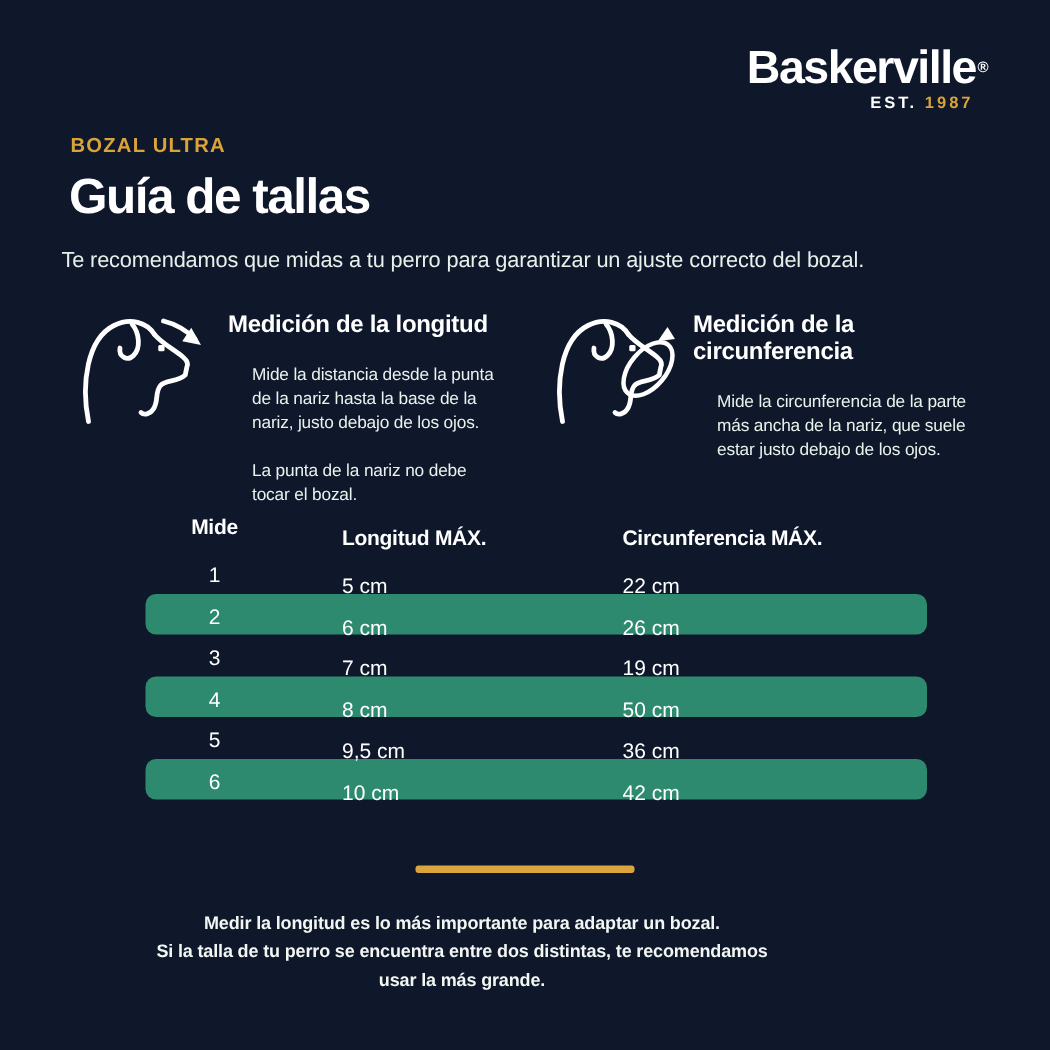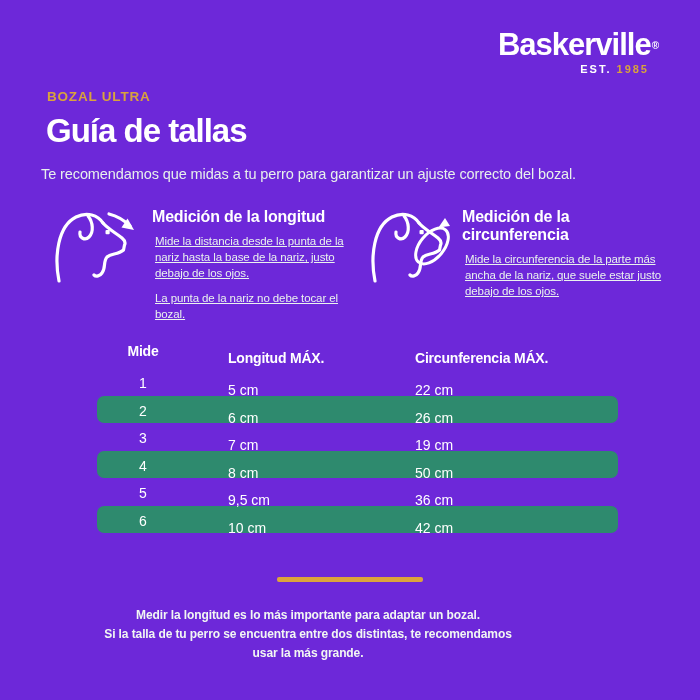--- a/index.html
+++ b/index.html
@@ -1,19 +1,19 @@
 <!DOCTYPE html>
 <html><head>
 <meta charset="utf-8">
 <style>
   html,body{margin:0;padding:0;}
   .canvas{
     position:relative;
     width:700px;height:700px;
-    background:#6d28d9;
+    background:#0f172a;
     font-family:"Liberation Sans", sans-serif;
     color:#ffffff;
     overflow:hidden;
   }
 
   
   .brand{position:absolute;top:28px;right:42px;text-align:right;}
   .brand-logo{font-size:31px;font-weight:800;letter-spacing:-1px;color:#ffffff;line-height:34px;}
   .brand-reg{font-size:10px;font-weight:700;vertical-align:top;position:relative;top:1px;margin-left:1px;}
   .brand-est{margin-top:1px;margin-right:9px;font-size:11px;font-weight:700;letter-spacing:2px;color:#ffffff;}
@@ -27,21 +27,21 @@
   
   .sections{position:absolute;left:0;top:204px;width:700px;height:120px;}
   .dog-icon{position:absolute;top:2px;width:92px;height:78px;}
   .dog-icon svg{width:100%;height:100%;}
   .icon-length{left:48px;}
   .icon-circ{left:364px;}
   .sec-text{position:absolute;top:4px;}
   .sec-text.first{left:152px;width:198px;}
   .sec-text.second{left:462px;width:212px;}
   .sec-title{font-size:16px;font-weight:700;letter-spacing:-0.2px;margin:0 0 7px 0;color:#ffffff;}
-  .sec-par{font-size:11.5px;line-height:16px;letter-spacing:-0.1px;color:#EAF2EE;margin:3px;text-decoration:underline;}
+  .sec-par{font-size:11.5px;line-height:16px;letter-spacing:-0.1px;color:#EAF2EE;margin:16px;}
   .sec-par + .sec-par{margin-top:9px;}
 
   
   .tbl-head{
     position:absolute;left:97px;top:336px;width:521px;height:28px;
     display:grid;grid-template-columns:92px 187px 1fr;align-items:center;
     font-size:14px;font-weight:700;letter-spacing:-0.2px;
   }
   .tbl-rows{position:absolute;left:97px;top:368px;width:521px;}
   .tbl-row{
@@ -57,21 +57,21 @@
   .footer{position:absolute;left:0;top:606px;width:616px;text-align:center;
     font-size:12px;font-weight:700;letter-spacing:-0.1px;line-height:19px;color:#F2F7F3;}
 </style>
 </head>
 <body>
 
 <div class="canvas">
 
   <div class="brand">
     <div class="brand-logo"><span>Baskerville</span><span class="brand-reg">®</span></div>
-    <div class="brand-est"><span>EST.</span> <span class="year">1985</span></div>
+    <div class="brand-est"><span>EST.</span> <span class="year">1987</span></div>
   </div>
 
   <div class="eyebrow">BOZAL ULTRA</div>
   <div class="page-title">Guía de tallas</div>
   <div class="subtitle">Te recomendamos que midas a tu perro para garantizar un ajuste correcto del bozal.</div>
 
   <div class="sections">
 
     <div class="dog-icon icon-length">
       <svg viewBox="0 0 92 78" fill="none" stroke="#ffffff" stroke-width="3.2" stroke-linecap="round" stroke-linejoin="round">

